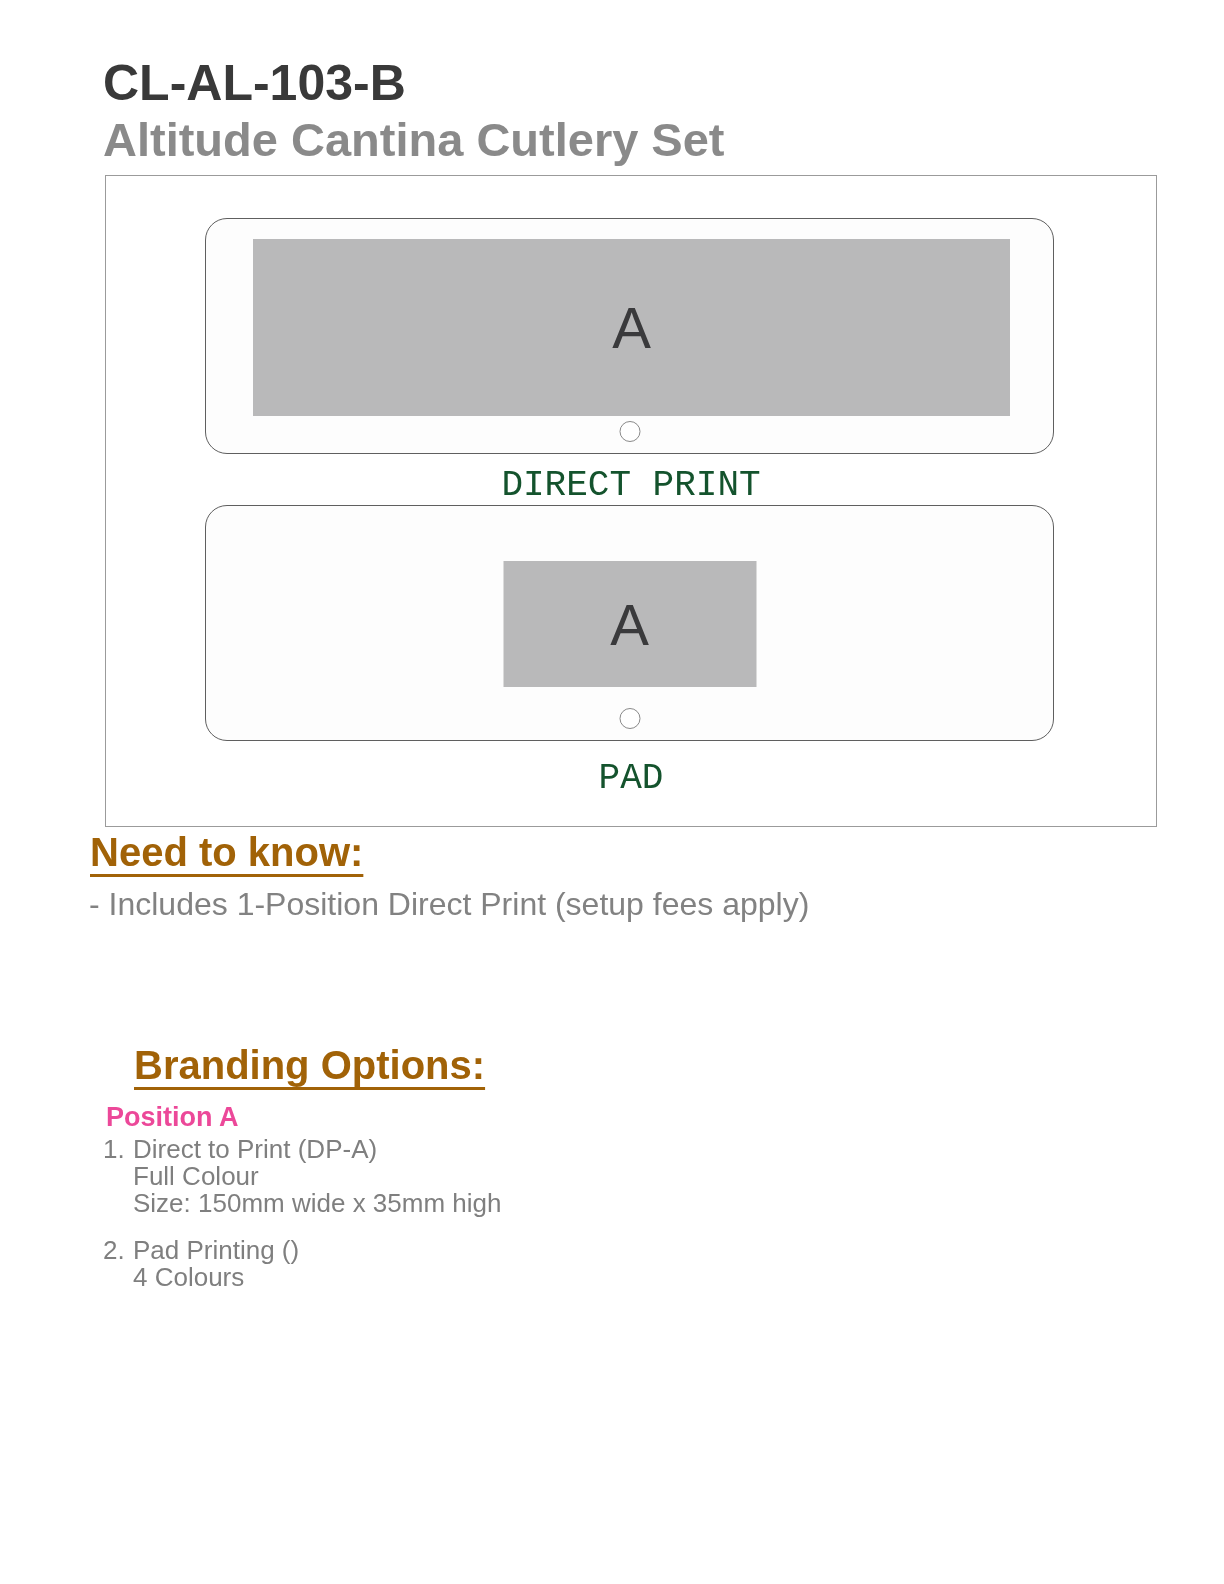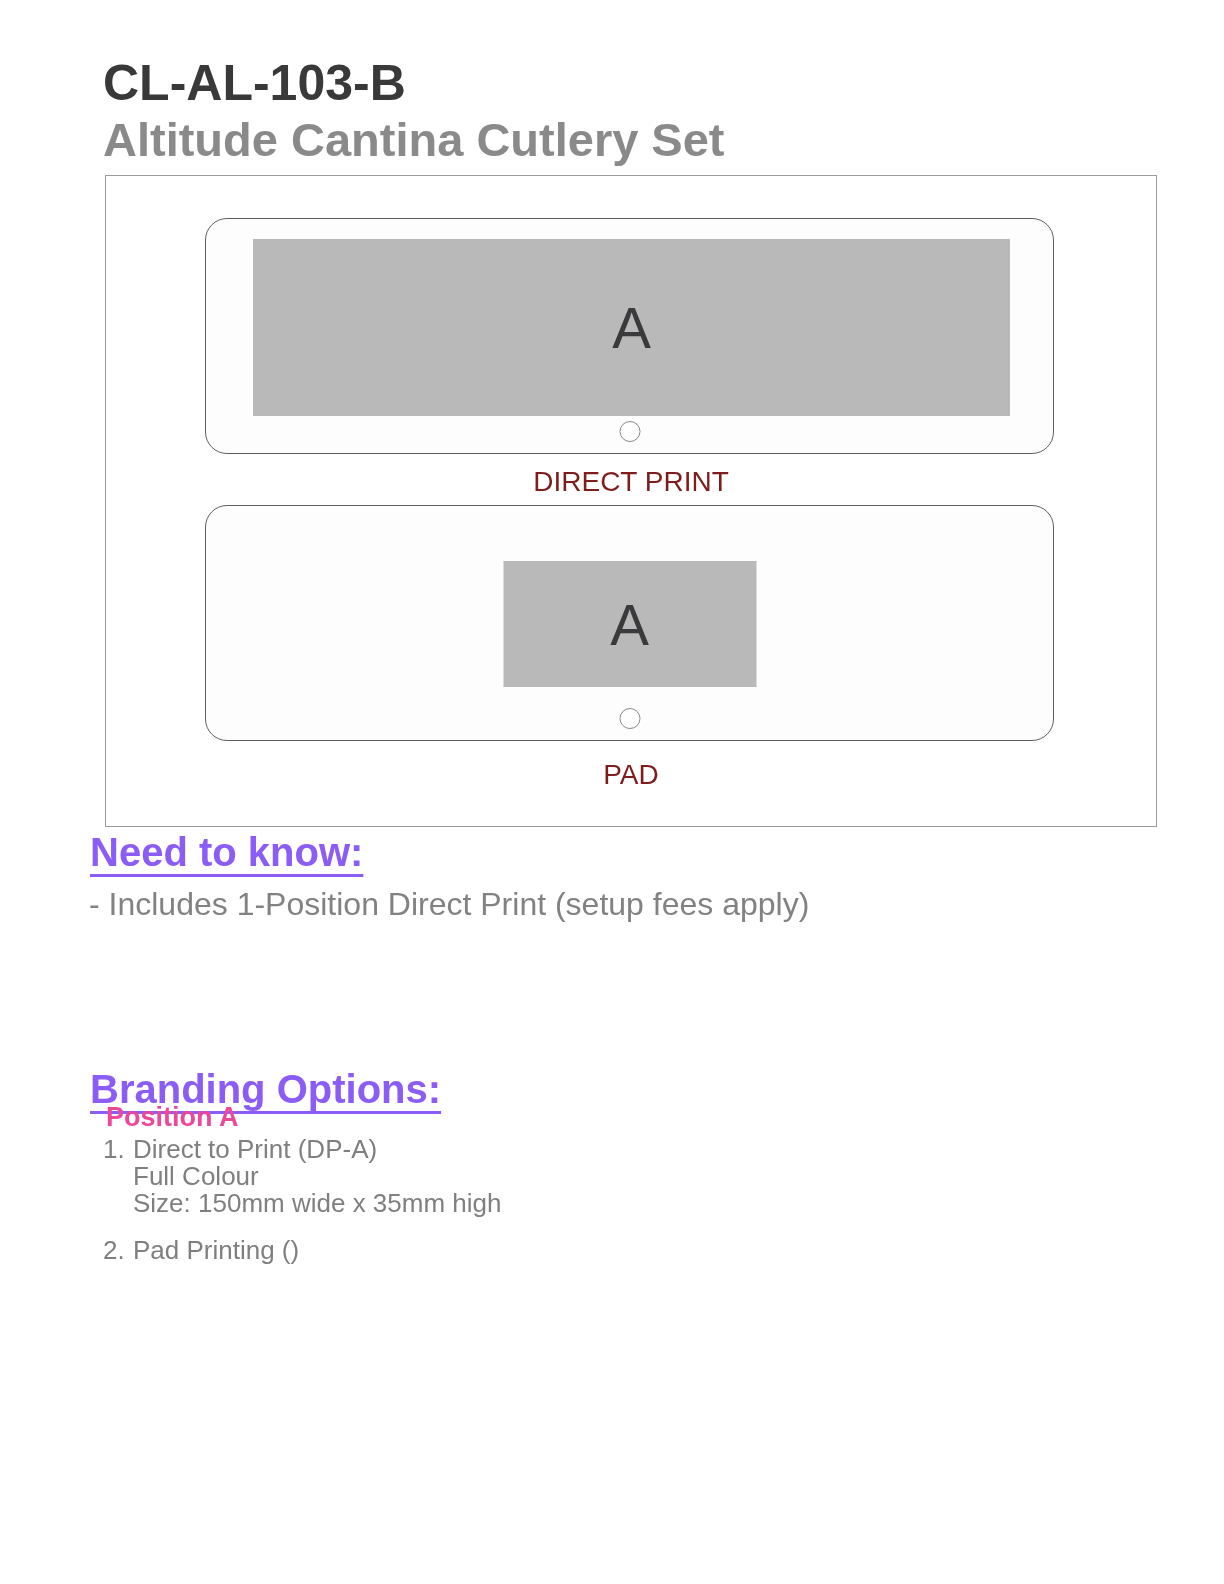--- a/index.html
+++ b/index.html
@@ -78,42 +78,43 @@
     width: 21px; height: 21px;
     border: 1px solid #8a8a8a;
     border-radius: 50%;
     background: #ffffff;
     box-sizing: border-box;
   }
   .view-label {
     position: absolute;
     left: 0; width: 100%;
     text-align: center;
-    font-size: 28px;
-    color: #7f1d1d;
-    line-height: 1.0;
+    font-size: 36px;
+    color: #14532d;
+    line-height: 1.0;
+    font-family: Liberation Mono, monospace;
   }
   .label-direct { top: 292px; }
   .label-pad { top: 585px; }
 
   
   .section-heading {
     position: absolute;
     margin: 0;
     left: 90px;
     font-size: 40px;
     font-weight: bold;
-    color: #8b5cf6;
+    color: #a16207;
     line-height: 1.0;
     text-decoration: underline;
     text-decoration-thickness: 3px;
     text-underline-offset: 8px;
   }
   .need-heading { top: 832px; }
-  .branding-heading { top: 1069px; }
+  .branding-heading { top: 1045px; margin-left: 44px; }
 
   .need-item {
     position: absolute;
     left: 89px; top: 888px;
     margin: 0;
     font-size: 32px;
     color: #828282;
     line-height: 1.0;
   }
 
@@ -188,17 +189,18 @@
     <div class="method">
       <span class="method-number">1.</span>
       <div>Direct to Print (DP-A)</div>
       <div>Full Colour</div>
       <div>Size: 150mm wide x 35mm high</div>
     </div>
 
     <div class="method">
       <span class="method-number">2.</span>
       <div>Pad Printing ()</div>
+      <div>4 Colours</div>
     </div>
 
   </div>
 
 </div>
 
 </body></html>

